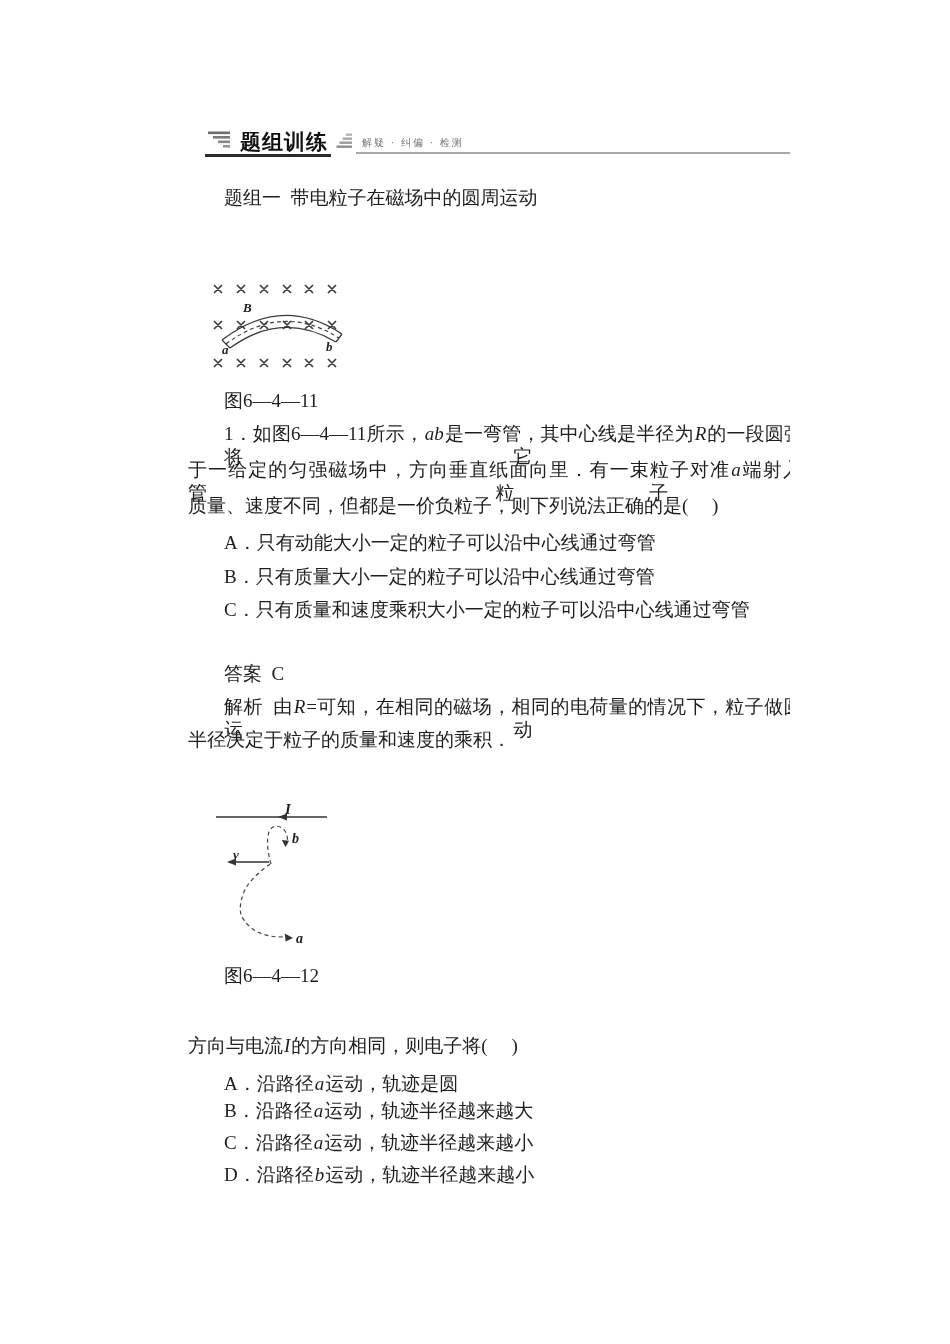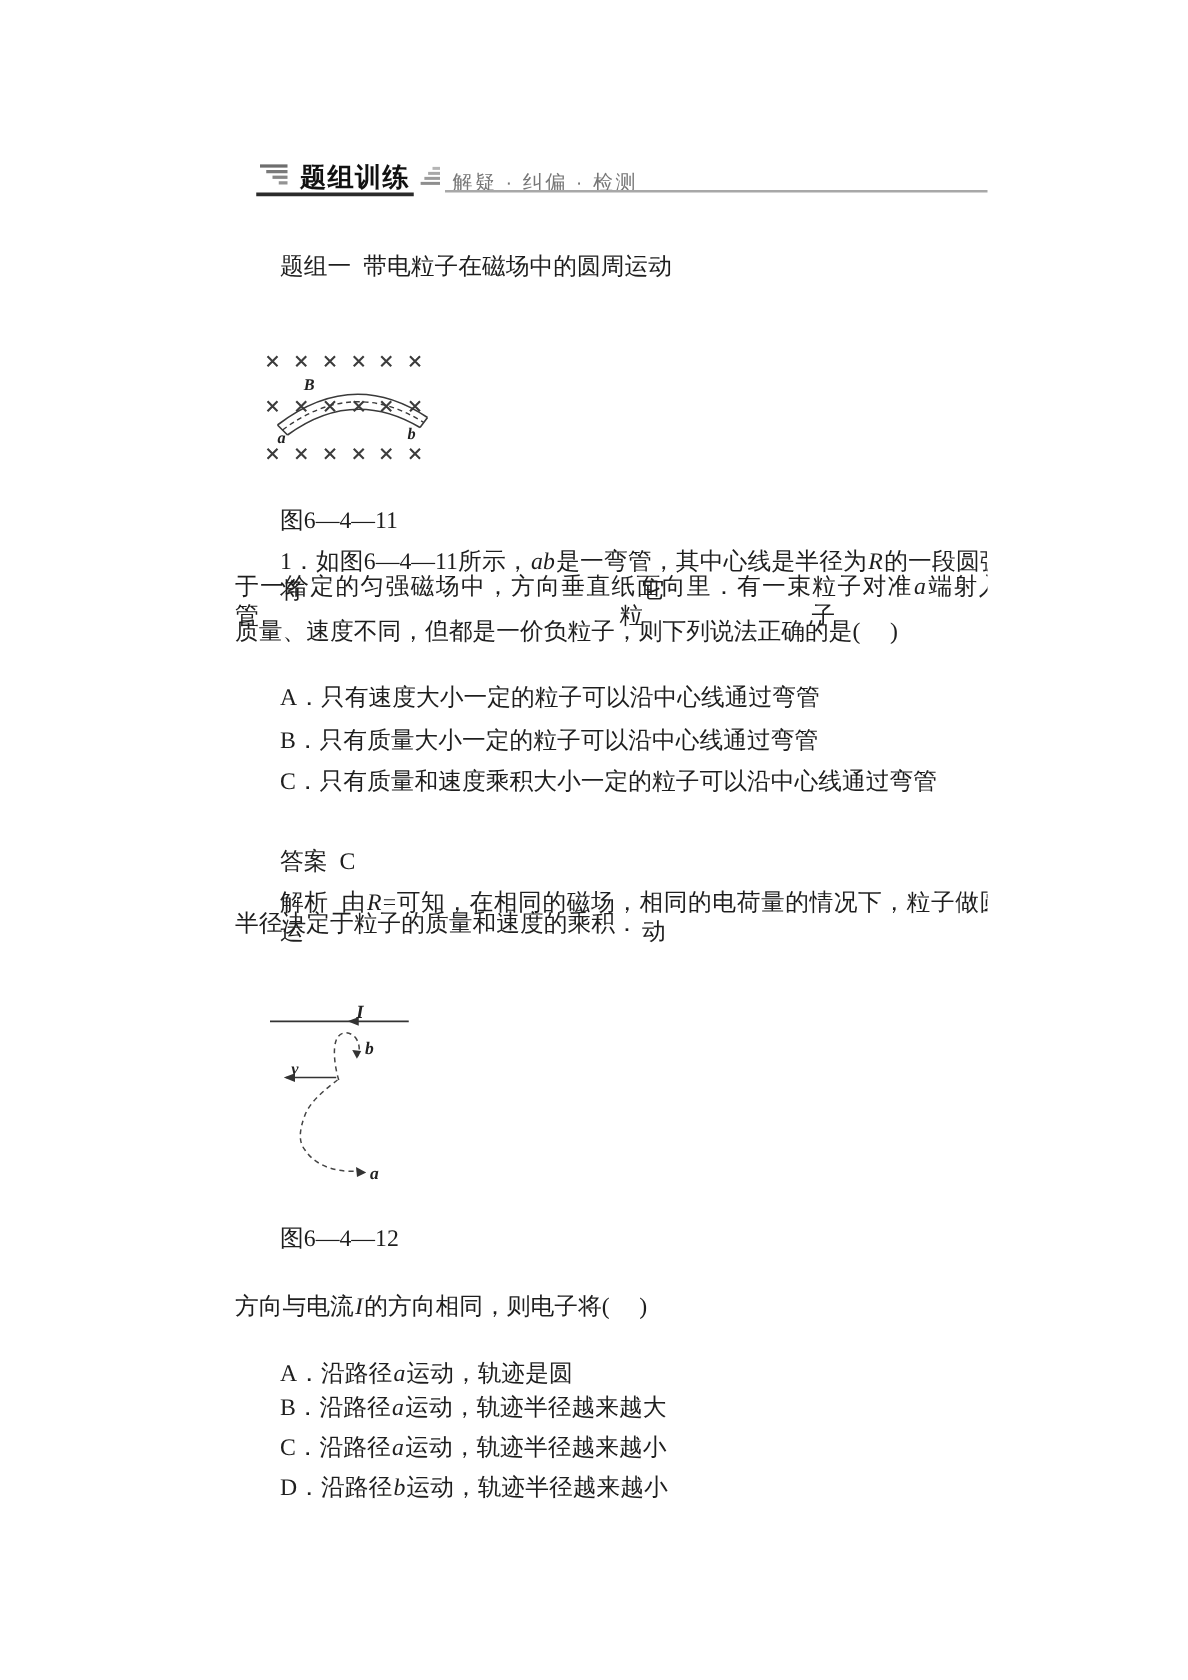--- a/index.html
+++ b/index.html
@@ -1,30 +1,30 @@
 <!DOCTYPE html>
 <html><head>
 <meta charset="utf-8">
 <style>
   html,body{margin:0;padding:0;background:#fff;}
   .page{position:relative;width:790px;height:1344px;background:#ffffff;overflow:hidden;
         font-family:"Liberation Serif","DejaVu Serif",serif;color:#1e1e1e;}
   
   .hdr-title{position:absolute;left:240px;top:128px;font-size:21px;font-weight:bold;
              letter-spacing:1px;color:#111;font-family:"Liberation Sans","DejaVu Sans",sans-serif;}
-  .hdr-sub{position:absolute;left:362px;top:136px;font-size:16px;color:#777;letter-spacing:2px;
+  .hdr-sub{position:absolute;left:362px;top:136px;font-size:10px;color:#777;letter-spacing:2px;
            font-family:"Liberation Sans","DejaVu Sans",sans-serif;}
   .hdr-line-dark{position:absolute;left:205px;top:154px;width:126px;height:3px;background:#2b2b2b;}
   .hdr-line-gray{position:absolute;left:356px;top:152px;width:532px;height:2px;background:#a8a8a8;}
   .hicon{position:absolute;}
   
   .ln{position:absolute;left:188px;width:634px;height:24px;font-size:19px;line-height:23px;
       white-space:nowrap;color:#1e1e1e;}
   .ln.just{white-space:normal;text-align:justify;text-align-last:justify;}
-  .ln.ind{padding-left:36px;width:598px;margin-top:16px;}
+  .ln.ind{padding-left:36px;width:598px;}
   .ln i{font-style:italic;padding:0 1px;}
   
   .fig{position:absolute;}
   .fig text{font-family:"Liberation Serif","DejaVu Serif",serif;font-style:italic;font-weight:bold;fill:#222;}
 </style>
 </head>
 <body>
 
 <div class="page">
 
@@ -58,21 +58,21 @@
     <text x="35" y="34" font-size="13">B</text>
     <text x="14" y="76" font-size="13">a</text>
     <text x="118" y="73" font-size="13">b</text>
   </svg>
 
   <div class="ln ind" style="top:389px">图6—4—11</div>
 
   <div class="ln ind just" style="top:422px">1．如图6—4—11所示，<i>ab</i>是一弯管，其中心线是半径为<i>R</i>的一段圆弧，将它置</div>
   <div class="ln" style="top:494px">质量、速度不同，但都是一价负粒子，则下列说法正确的是(&nbsp;&nbsp;&nbsp;&nbsp;&nbsp;)</div>
   <div class="ln just" style="top:458px">于一给定的匀强磁场中，方向垂直纸面向里．有一束粒子对准<i>a</i>端射入弯管，粒子的</div>
-  <div class="ln ind" style="top:531px">A．只有速度大小一定的粒子可以沿中心线通过弯管</div>
+  <div class="ln ind" style="top:531px">A．只有动能大小一定的粒子可以沿中心线通过弯管</div>
   <div class="ln ind" style="top:565px">B．只有质量大小一定的粒子可以沿中心线通过弯管</div>
   <div class="ln ind" style="top:598px">C．只有质量和速度乘积大小一定的粒子可以沿中心线通过弯管</div>
   <div class="ln ind" style="top:662px">答案&nbsp;&nbsp;C</div>
   <div class="ln ind just" style="top:695px">解析&nbsp;&nbsp;由<i>R</i>=可知，在相同的磁场，相同的电荷量的情况下，粒子做圆周运动的</div>
   <div class="ln" style="top:728px">半径决定于粒子的质量和速度的乘积．</div>
 
   <svg class="fig" style="left:208px;top:798px;" width="135" height="152" viewBox="0 0 135 152">
     <path d="M8 19 L119 19" stroke="#333" stroke-width="1.4" fill="none"></path>
     <polygon points="70,19 79,15.5 79,22.5" fill="#333"></polygon>
     <text x="77" y="16" font-size="15">I</text>

